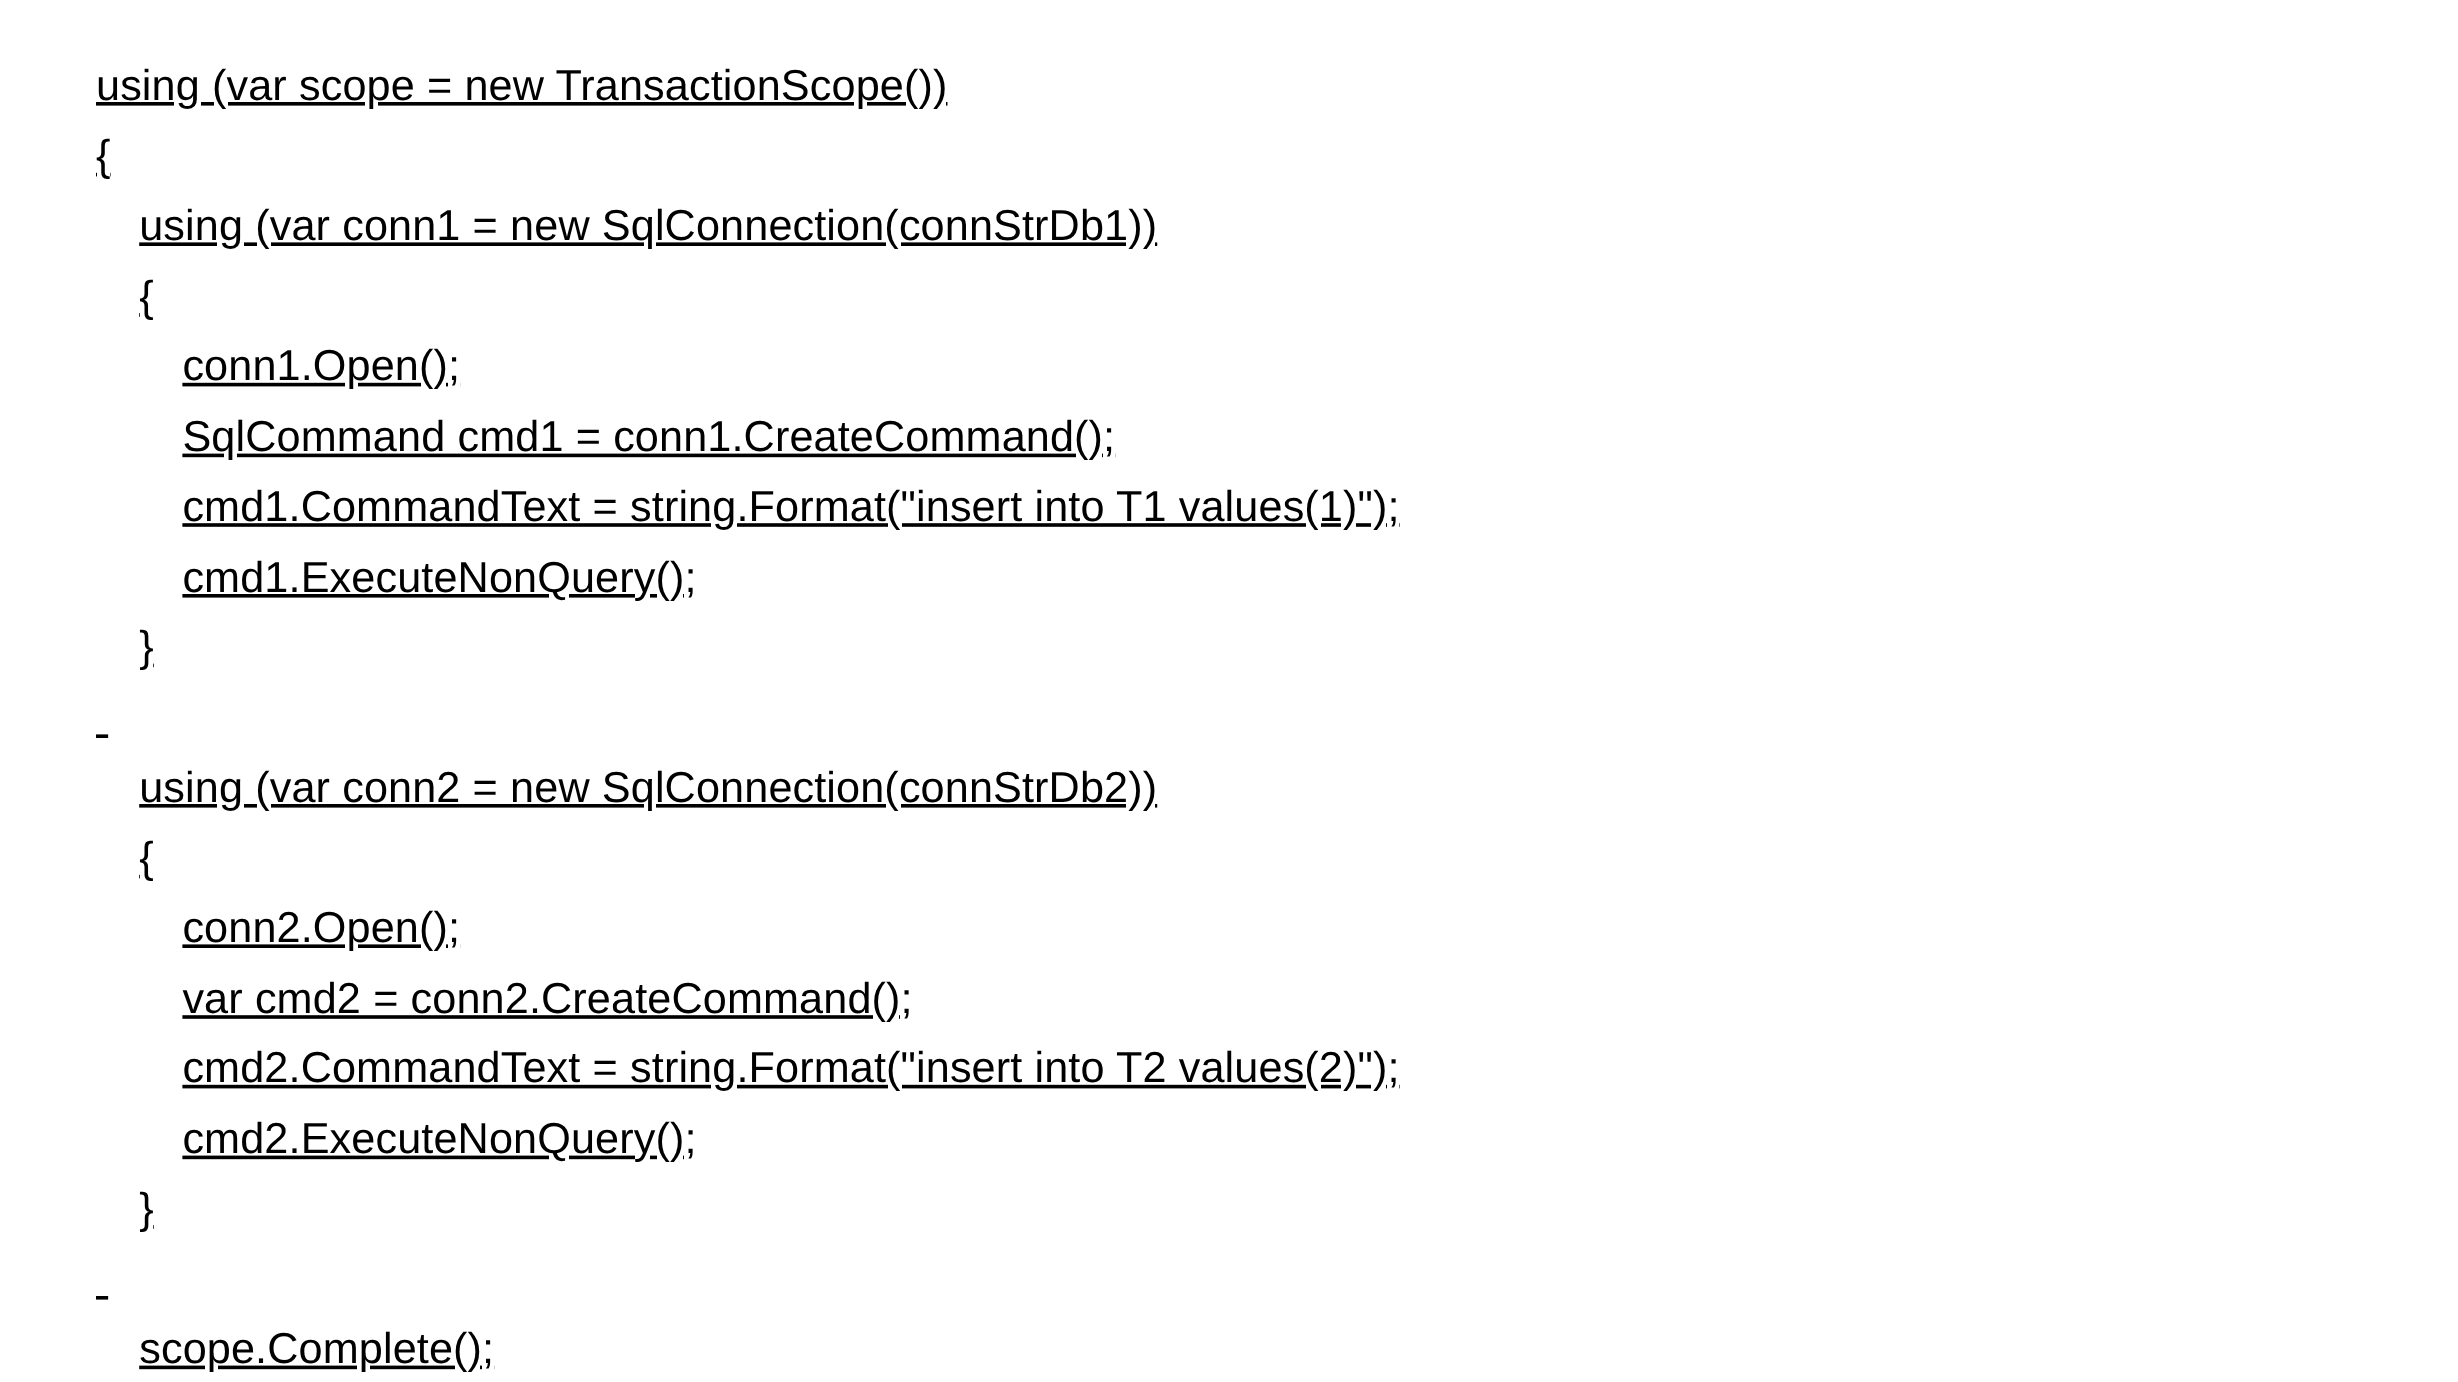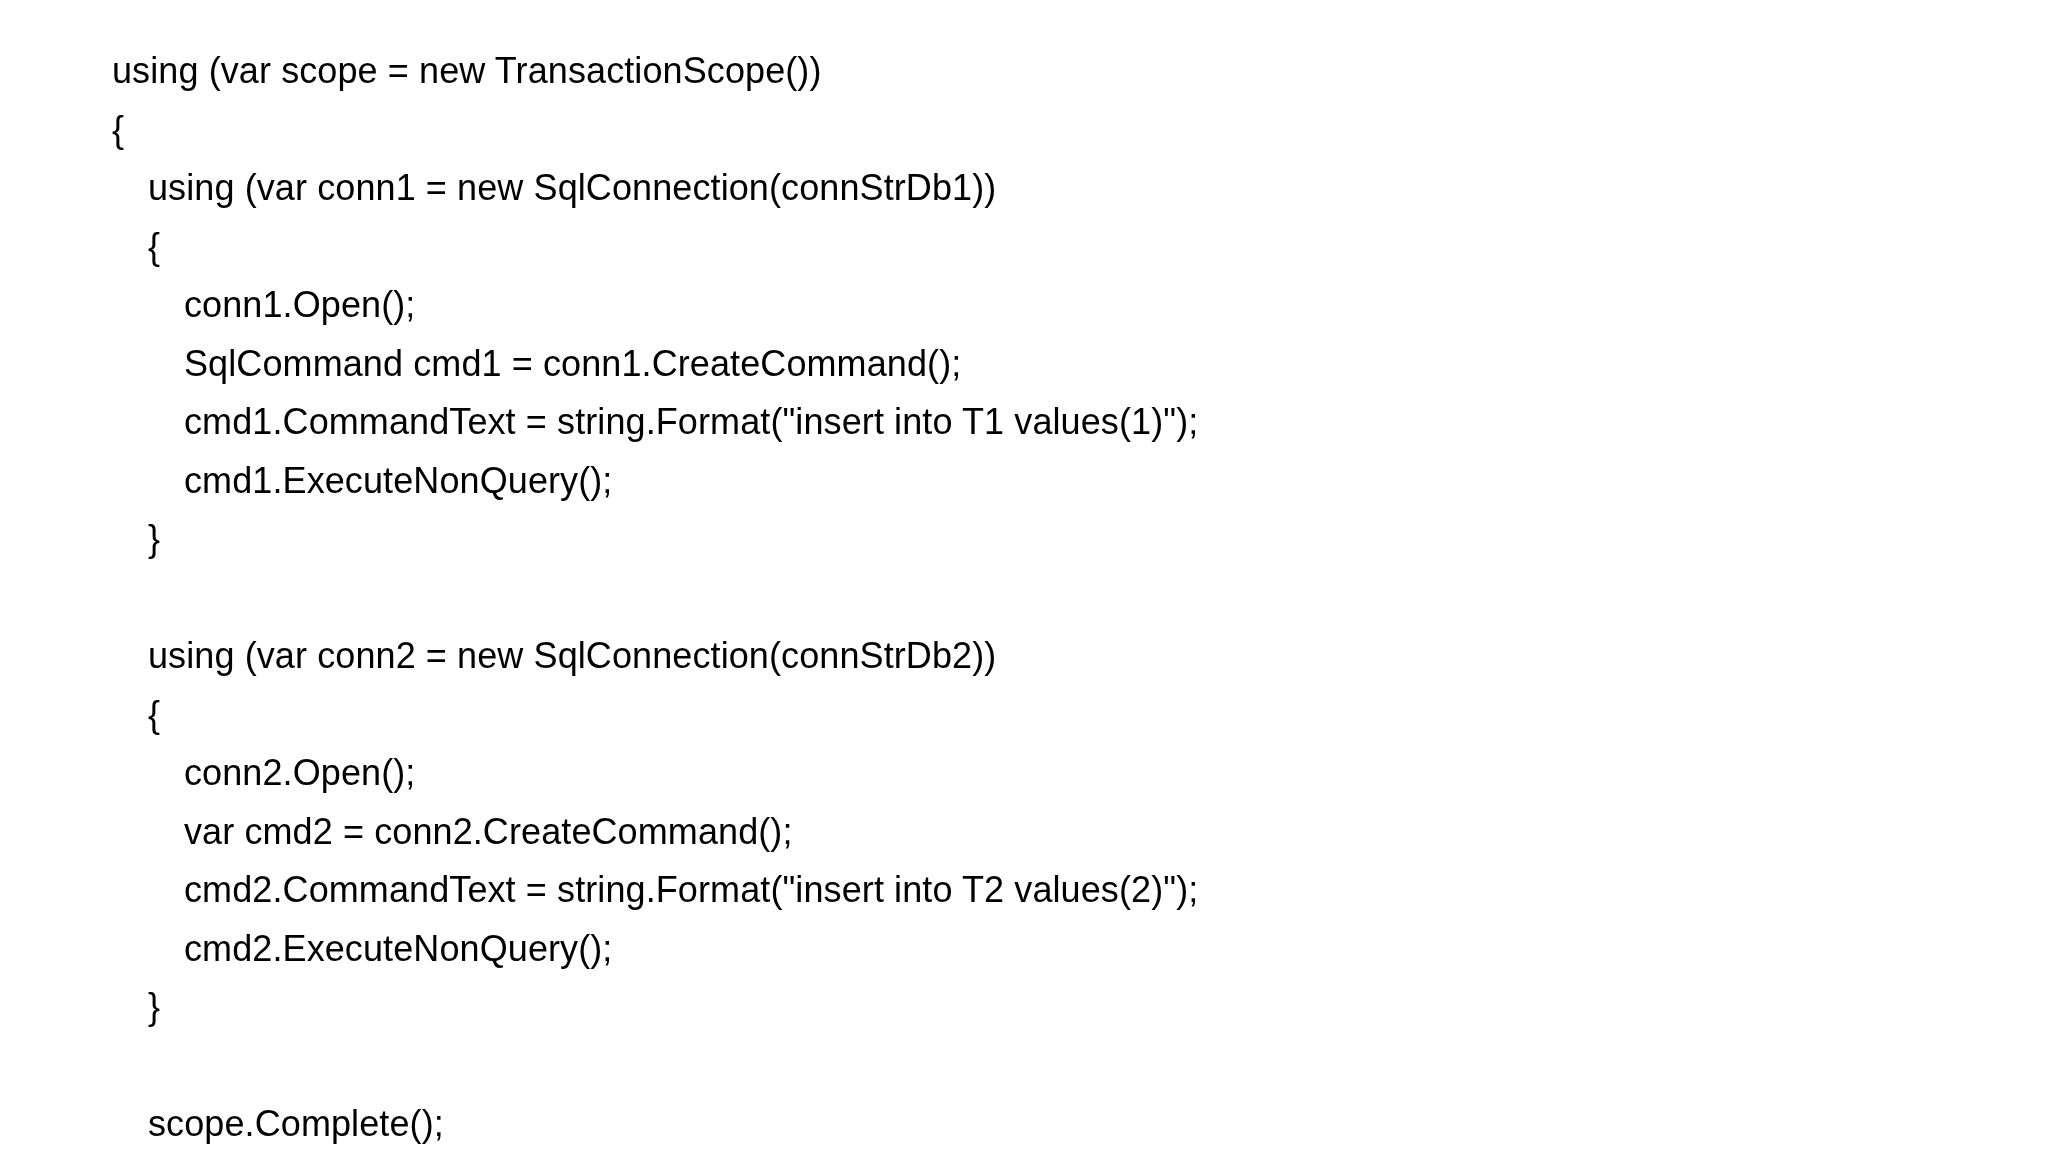--- a/index.html
+++ b/index.html
@@ -15,21 +15,22 @@
     font-family: "Liberation Sans", sans-serif;
     color: #000000;
   }
   #code-slide {
     position: relative;
     width: 2048px;
     height: 1016px;
     background: #ffffff;
     box-sizing: border-box;
     padding-top: 6px;
-    padding-left: 112px;
+    padding-left: 80px;
+    text-decoration: underline;
   }
   .code-block {
     display: block;
     font-family: "Liberation Sans", sans-serif;
     font-size: 36px;
     line-height: 58.5px;
     color: #000000;
     white-space: pre;
     letter-spacing: 0.1px;
   }

